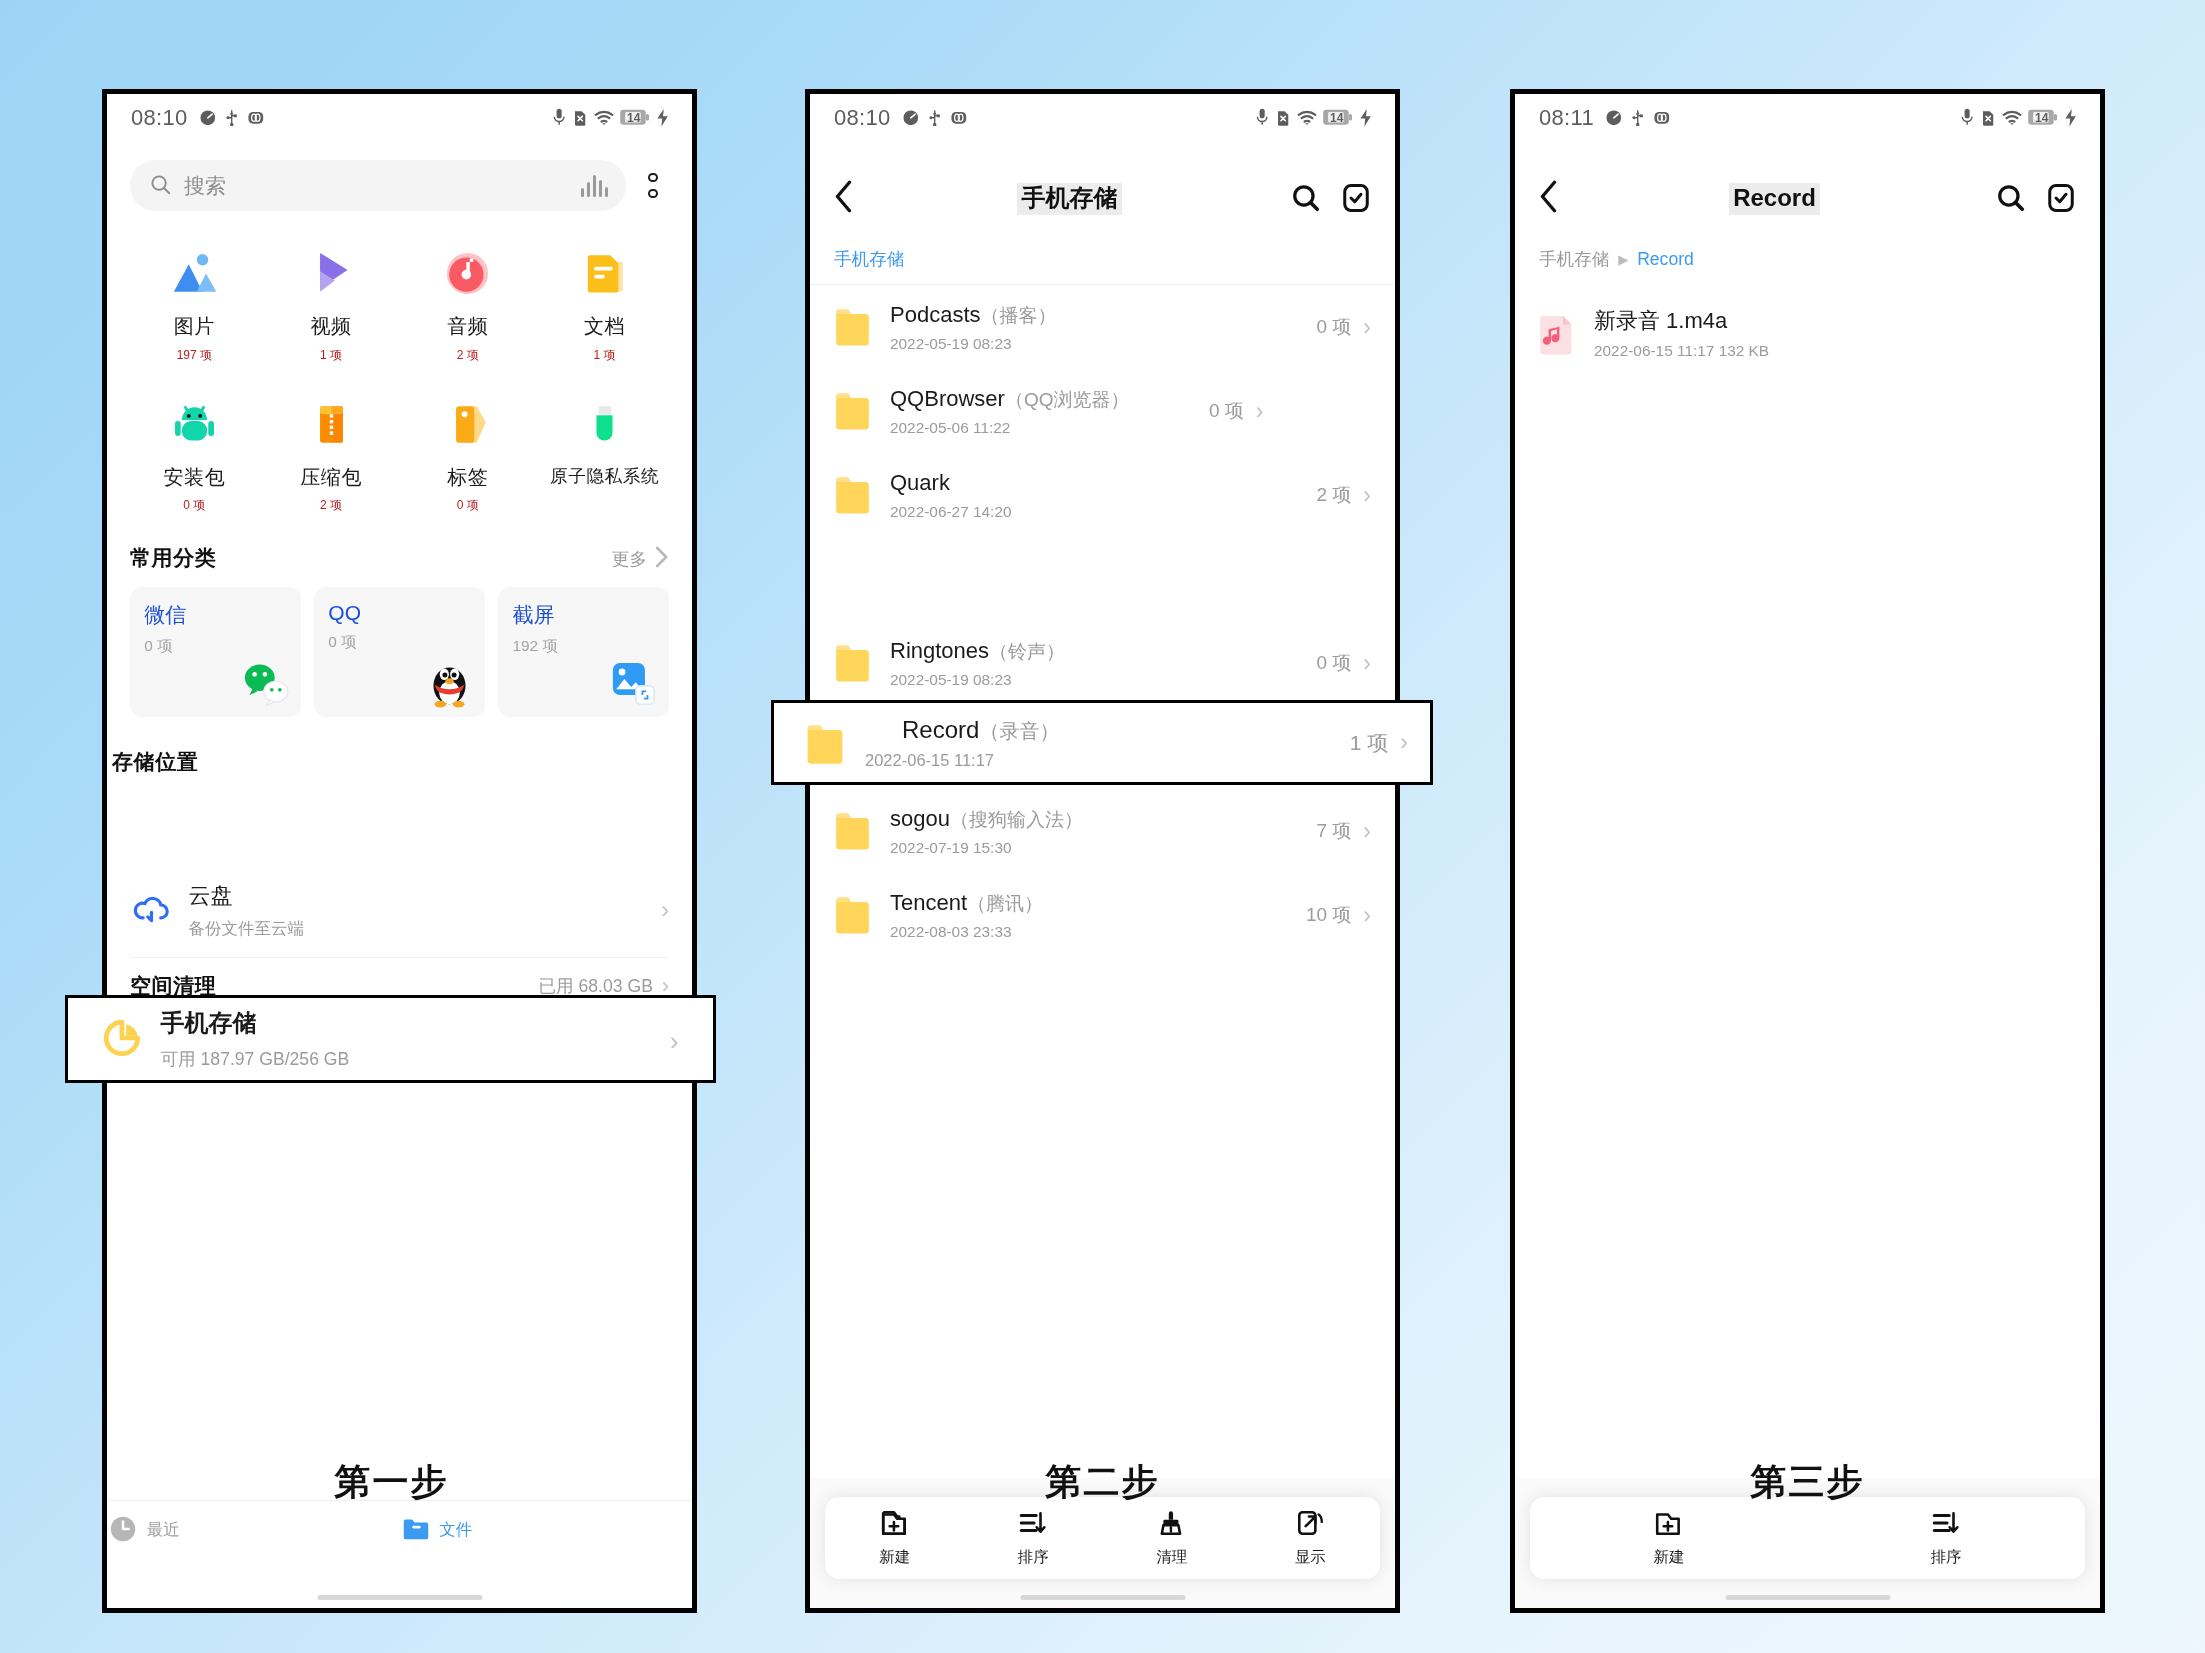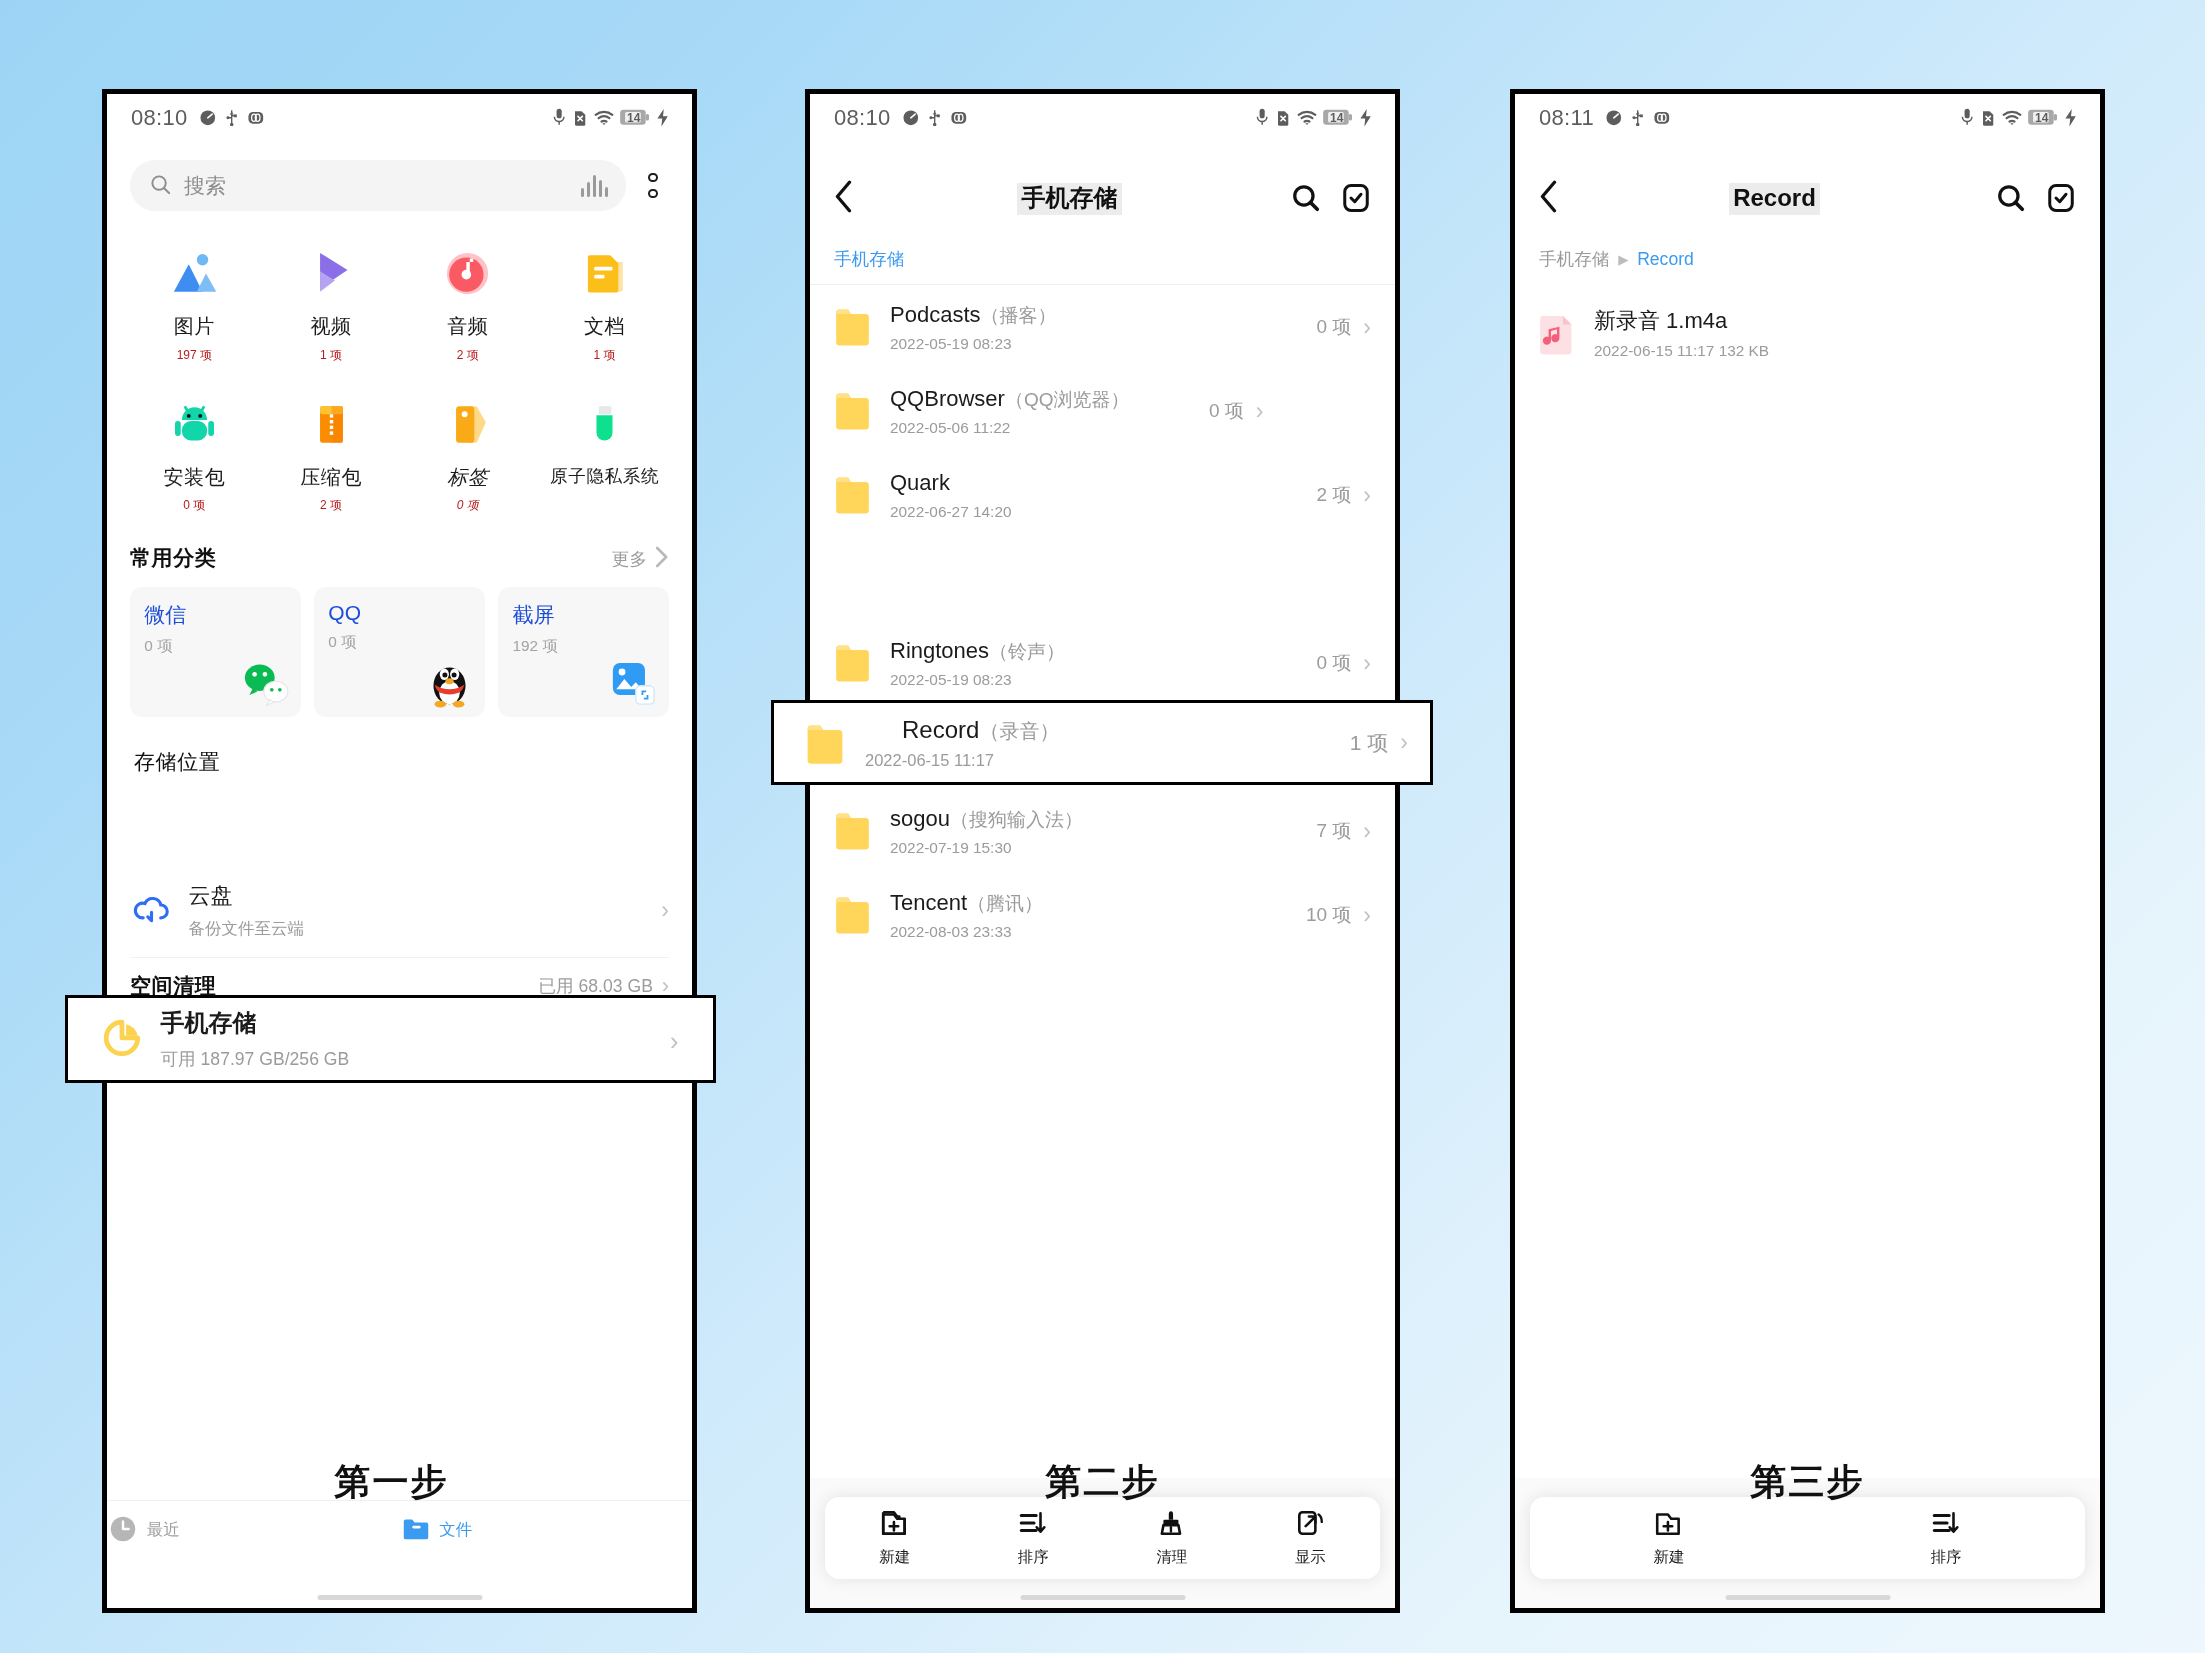--- a/index.html
+++ b/index.html
@@ -89,21 +89,21 @@
 
   .p1-cards { display:flex; gap: 13.2px; padding: 14.3px 23px 0 23px; }
   .card {
     flex:1; height: 130px; background:#f7f7f8; border-radius: 12px;
     padding: 14.3px 14.3px 0 14.3px; position: relative; overflow:hidden;
   }
   .card-name { font-size: 21px; color:#1d4ed8; font-weight:400;}
   .card-count { font-size: 15.4px; color:#a3a3a3; margin-top: 6.6px;}
   .card-logo { position:absolute; right: 7.7px; bottom: 5.5px; width: 55px; height: 55px; }
 
-  .p1-storage-title { font-size: 21px; font-weight:400; color:#111; padding: 31px 23px 0 27px; letter-spacing:0.6px;}
+  .p1-storage-title { font-size: 21px; font-weight:700; color:#111; padding: 31px 23px 0 5px; letter-spacing:0.6px;}
 
   .store-row { display:flex; align-items:center; padding: 12px 23px; }
   .store-ico { width: 42px; height: 42px; display:flex; align-items:center; justify-content:center;}
   .store-txt { margin-left: 16.5px; }
   .store-name { font-size: 22px; color:#1b1b1b; font-weight:500;}
   .store-sub { font-size: 16.5px; color:#9b9b9b; margin-top: 6.6px;}
   .store-chev { margin-left:auto; color:#c2c2c2; font-size:23px; font-weight:300;}
 
   .highlight-box {
     position:absolute; border: 3.9px solid #000; background:#fff; z-index: 40;
@@ -332,21 +332,21 @@
           <rect x="22.5" y="15" width="3" height="3" fill="#fff"></rect>
           <rect x="22.5" y="20" width="3" height="3" fill="#fff"></rect>
           <rect x="22.5" y="25" width="3" height="3" fill="#fff"></rect>
           <rect x="22.5" y="30" width="3" height="3" fill="#fff"></rect>
         </svg>
       </div>
       <div class="cat-name">压缩包</div>
       <div class="cat-count">2 项</div>
     </div>
 
-    <div class="cat" style="margin-top:22px;font-style:italic;">
+    <div class="cat" style="margin-top:22px;">
       <div class="cat-ico">
         <svg width="55" height="55" viewBox="0 0 48 48">
           <path d="M24 8 h8 l8 14 -8 18 h-8 z" fill="#ffd98a"></path>
           <path d="M17 8 h10 a3 3 0 0 1 3 3 v26 a3 3 0 0 1-3 3 H17 a3 3 0 0 1-3-3 V11 a3 3 0 0 1 3-3z" fill="#fbaa17"></path>
           <circle cx="21.5" cy="15" r="2.6" fill="#fff"></circle>
         </svg>
       </div>
       <div class="cat-name">标签</div>
       <div class="cat-count">0 项</div>
     </div>

